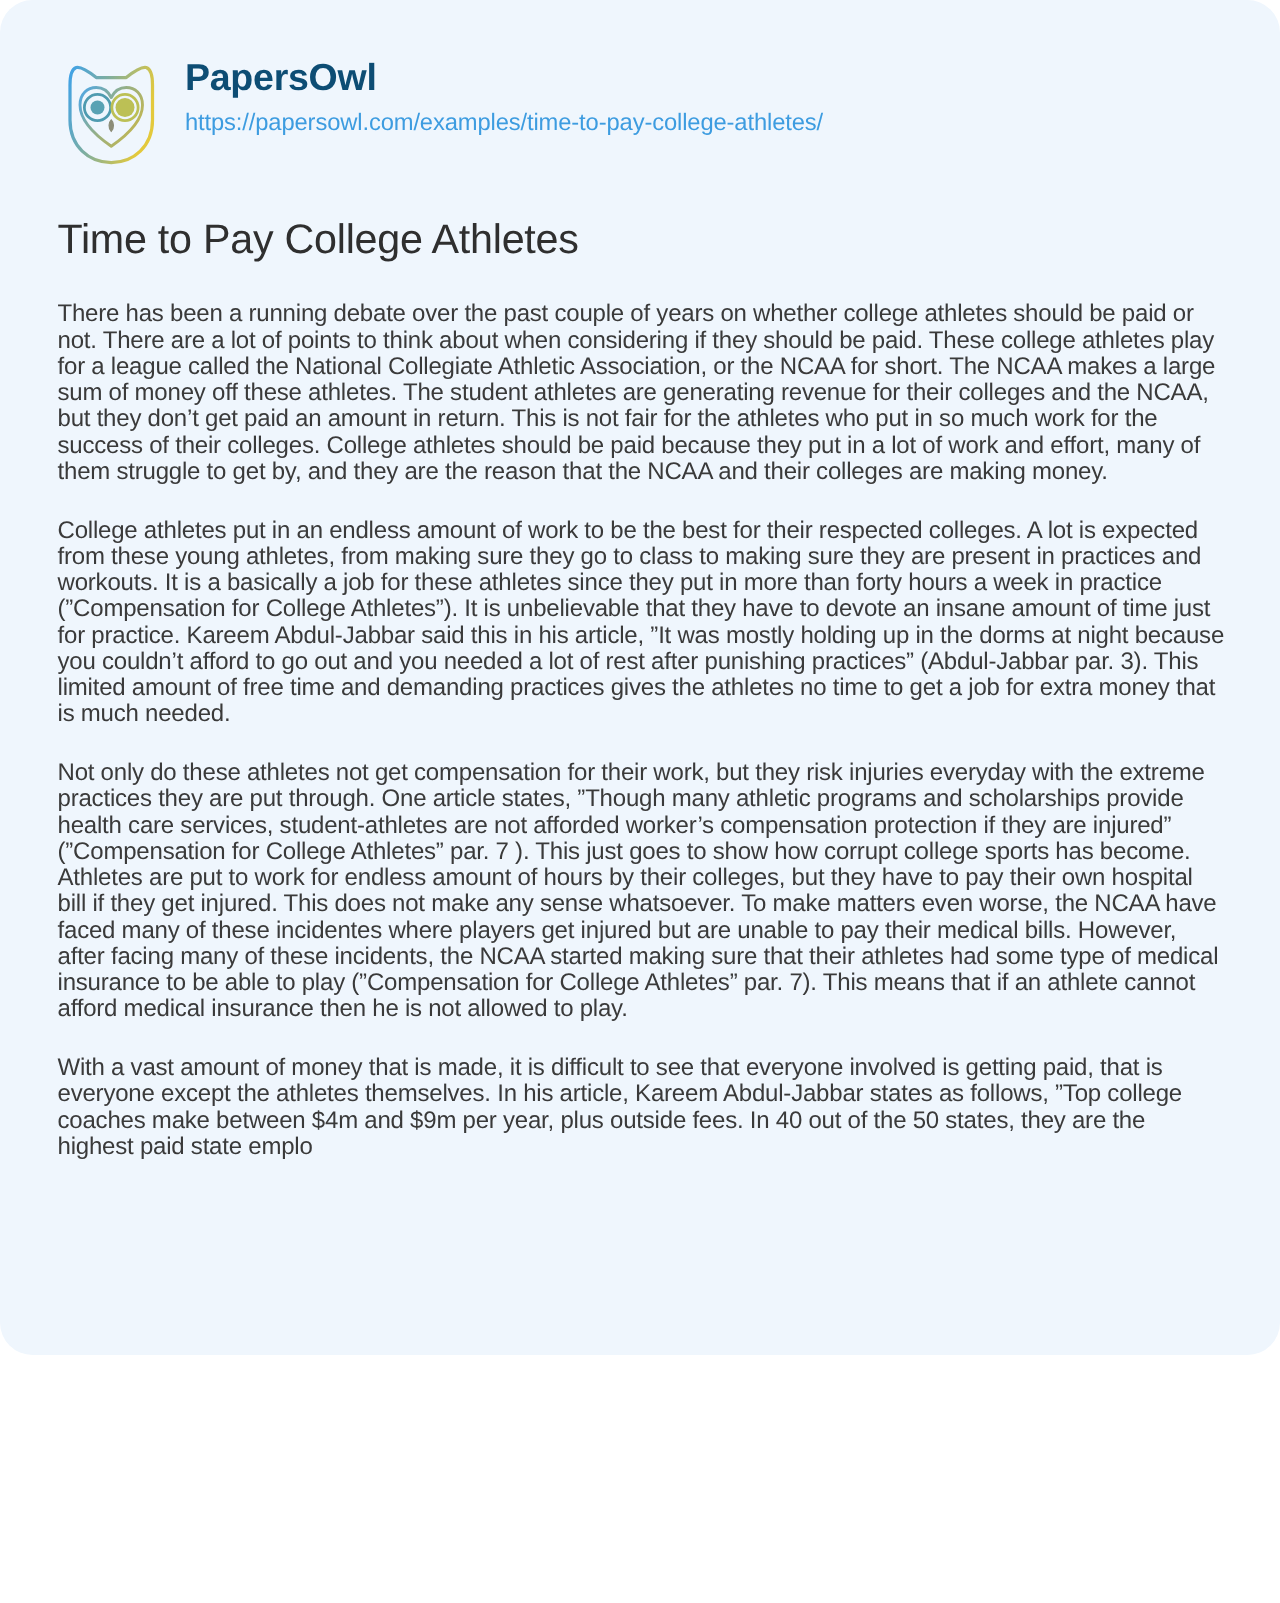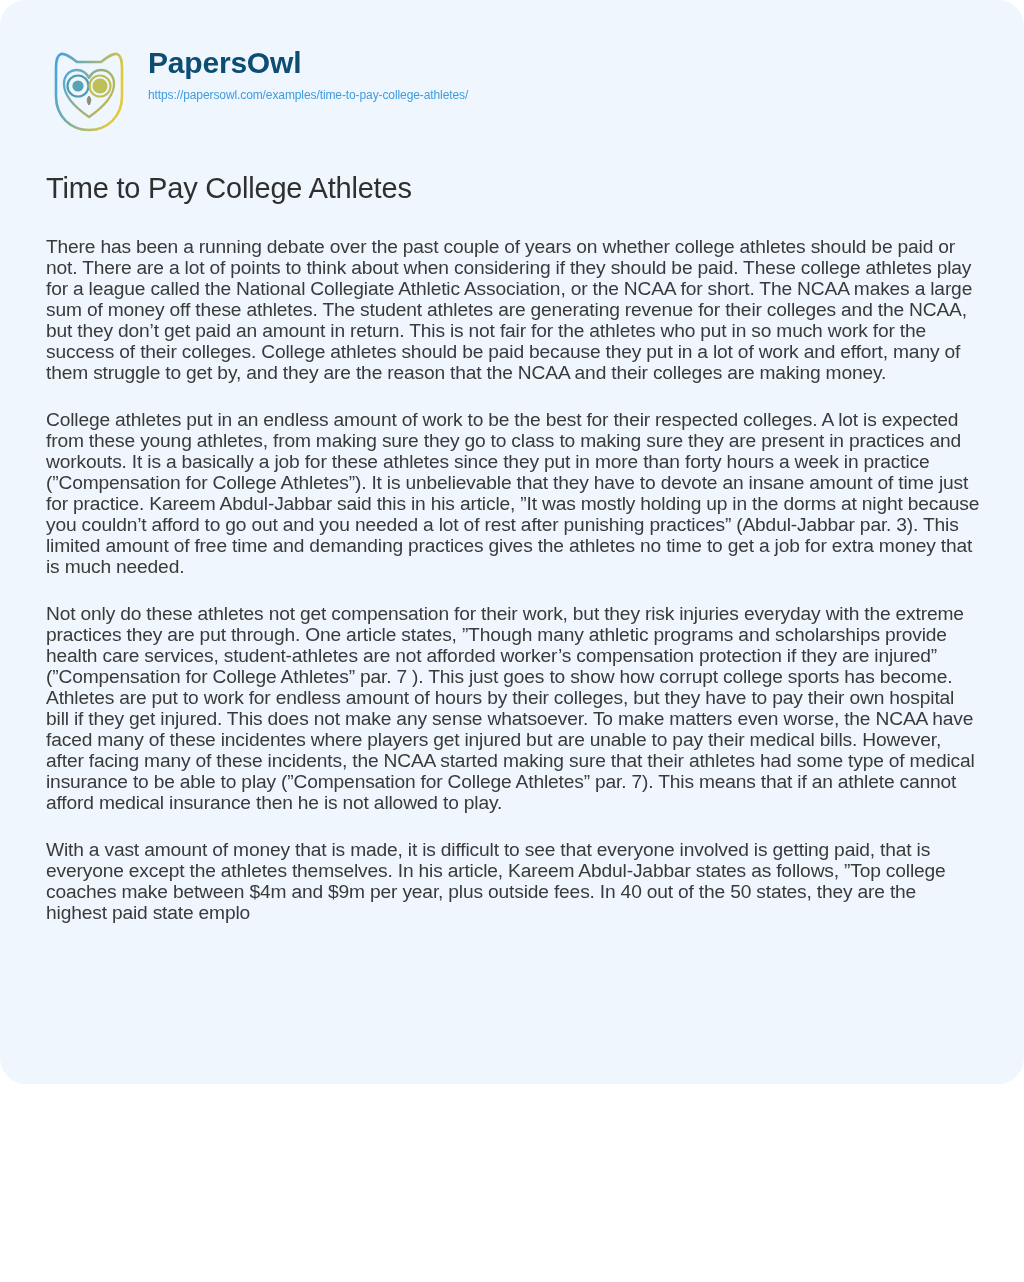--- a/index.html
+++ b/index.html
@@ -51,35 +51,35 @@
     font-size: 30px;
     font-weight: bold;
     color: #0d4d74;
     letter-spacing: -0.2px;
     line-height: 1.1;
     margin: 0;
   }
 
   .brand-url {
     margin-top: 9px;
-    font-size: 12px;
+    font-size: 19px;
     color: #3d9ce0;
     line-height: 1.2;
     text-decoration: none;
     display: block;
     letter-spacing: -0.1px;
   }
 
   
   .article {
     padding: 0 44px 0 46px;
   }
 
   .article-title {
-    font-size: 29px;
+    font-size: 33px;
     font-weight: normal;
     color: #2f2f2f;
     margin: 58px 0 0 0;
     line-height: 1.25;
     letter-spacing: -0.2px;
   }
 
   .article-body {
     margin-top: 30px;
   }

